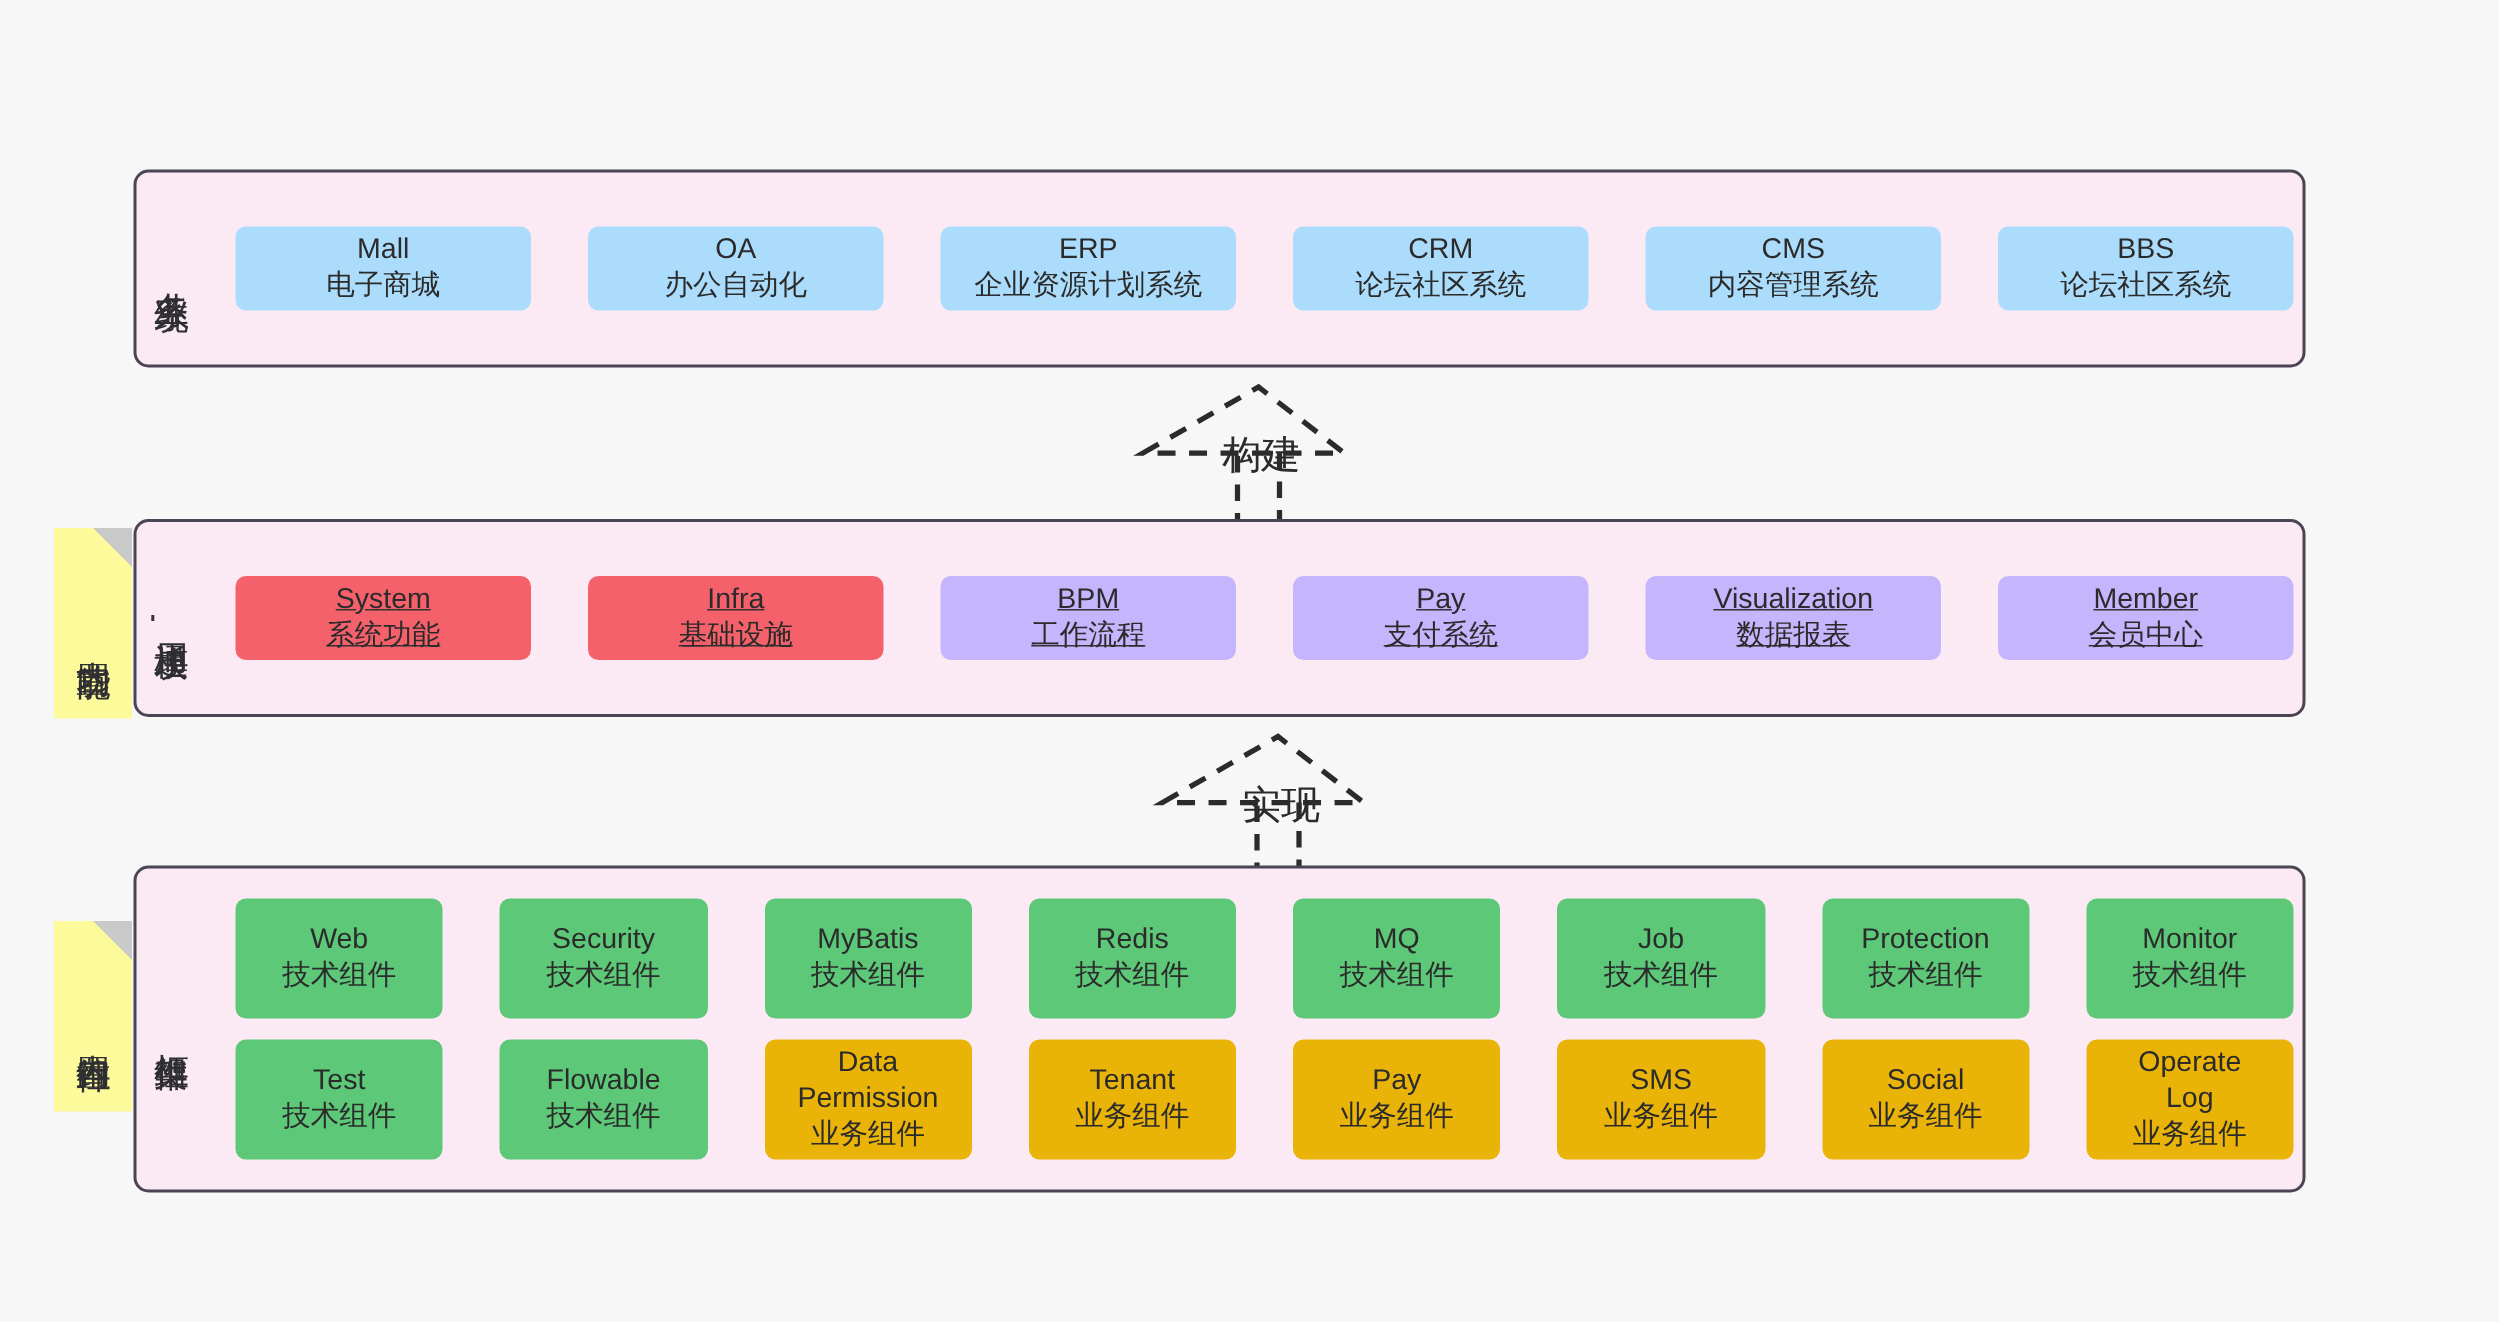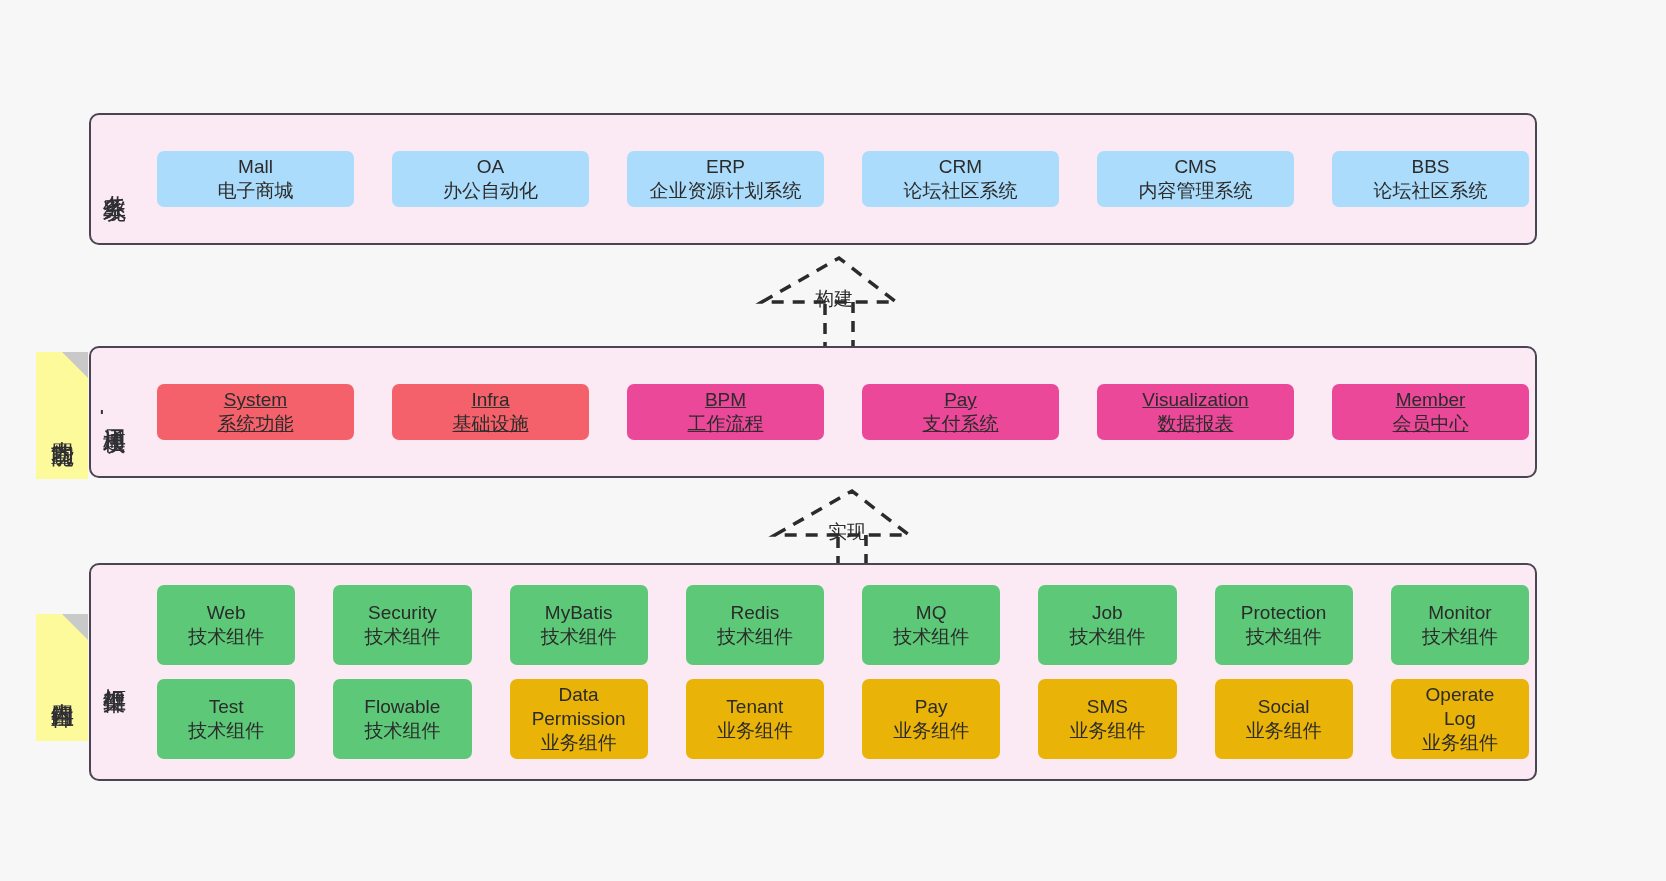--- a/index.html
+++ b/index.html
@@ -79,21 +79,21 @@
     box-sizing: border-box;
     padding: 4px 18px;
     min-width: 0;
     margin-left: 16px;
   }
   .card .t1 { display: block; }
   .card .t2 { display: block; }
 
   .card.blue      { background: #abdcfb; }
   .card.red       { background: #f4616a; }
-  .card.pink      { background: #ec4899; }
+  .card.pink      { background: #c4b5fd; }
   .card.green     { background: #5cc878; }
   .card.lightgreen{ background: #eab308; }
 
   
   .note {
     position: absolute;
     background: #fcfa9b;
     box-sizing: border-box;
     font-size: 23px;
     line-height: 1.12;
@@ -118,21 +118,21 @@
     border-top: 26px solid #c9c9c9;
   }
 
   
   .arrow {
     position: absolute;
   }
   .arrow svg { display: block; overflow: visible; }
   .arrow-label {
     position: absolute;
-    font-size: 19px;
+    font-size: 26px;
     color: #2b2b2b;
     white-space: nowrap;
     background: transparent;
   }
 </style>
 </head>
 <body>
 
 <div id="canvas">
 
@@ -222,21 +222,21 @@
       <path d="M 93 95 L 93 46" stroke="#2b2b2b" stroke-width="3.5" stroke-dasharray="11,8" fill="none"></path>
       <path d="M 2 46 L 79 2 L 136 46 Z" stroke="#2b2b2b" stroke-width="3.5" stroke-dasharray="12,9" fill="none" stroke-linejoin="miter"></path>
     </svg>
     <span class="arrow-label" style="left:55px; top:30px;">实现</span>
   </div>
 
   <div class="note" id="note-framework" style="left:36px; top:614px; width:52px; height:127px;">
     <span>内置组件</span>
   </div>
 
-  <div class="layer" id="layer-framework" style="left:89px; top:563px; width:1448px; height:218px;">
+  <div class="layer" id="layer-framework" style="left:89px; top:577px; width:1448px; height:218px;">
     <div class="layer-title">框架组件</div>
     <div class="layer-body">
 
       <div class="row" style="height:80px;">
         <div class="card green">
           <span class="t1">Web</span>
           <span class="t2">技术组件</span>
         </div>
         <div class="card green">
           <span class="t1">Security</span>

